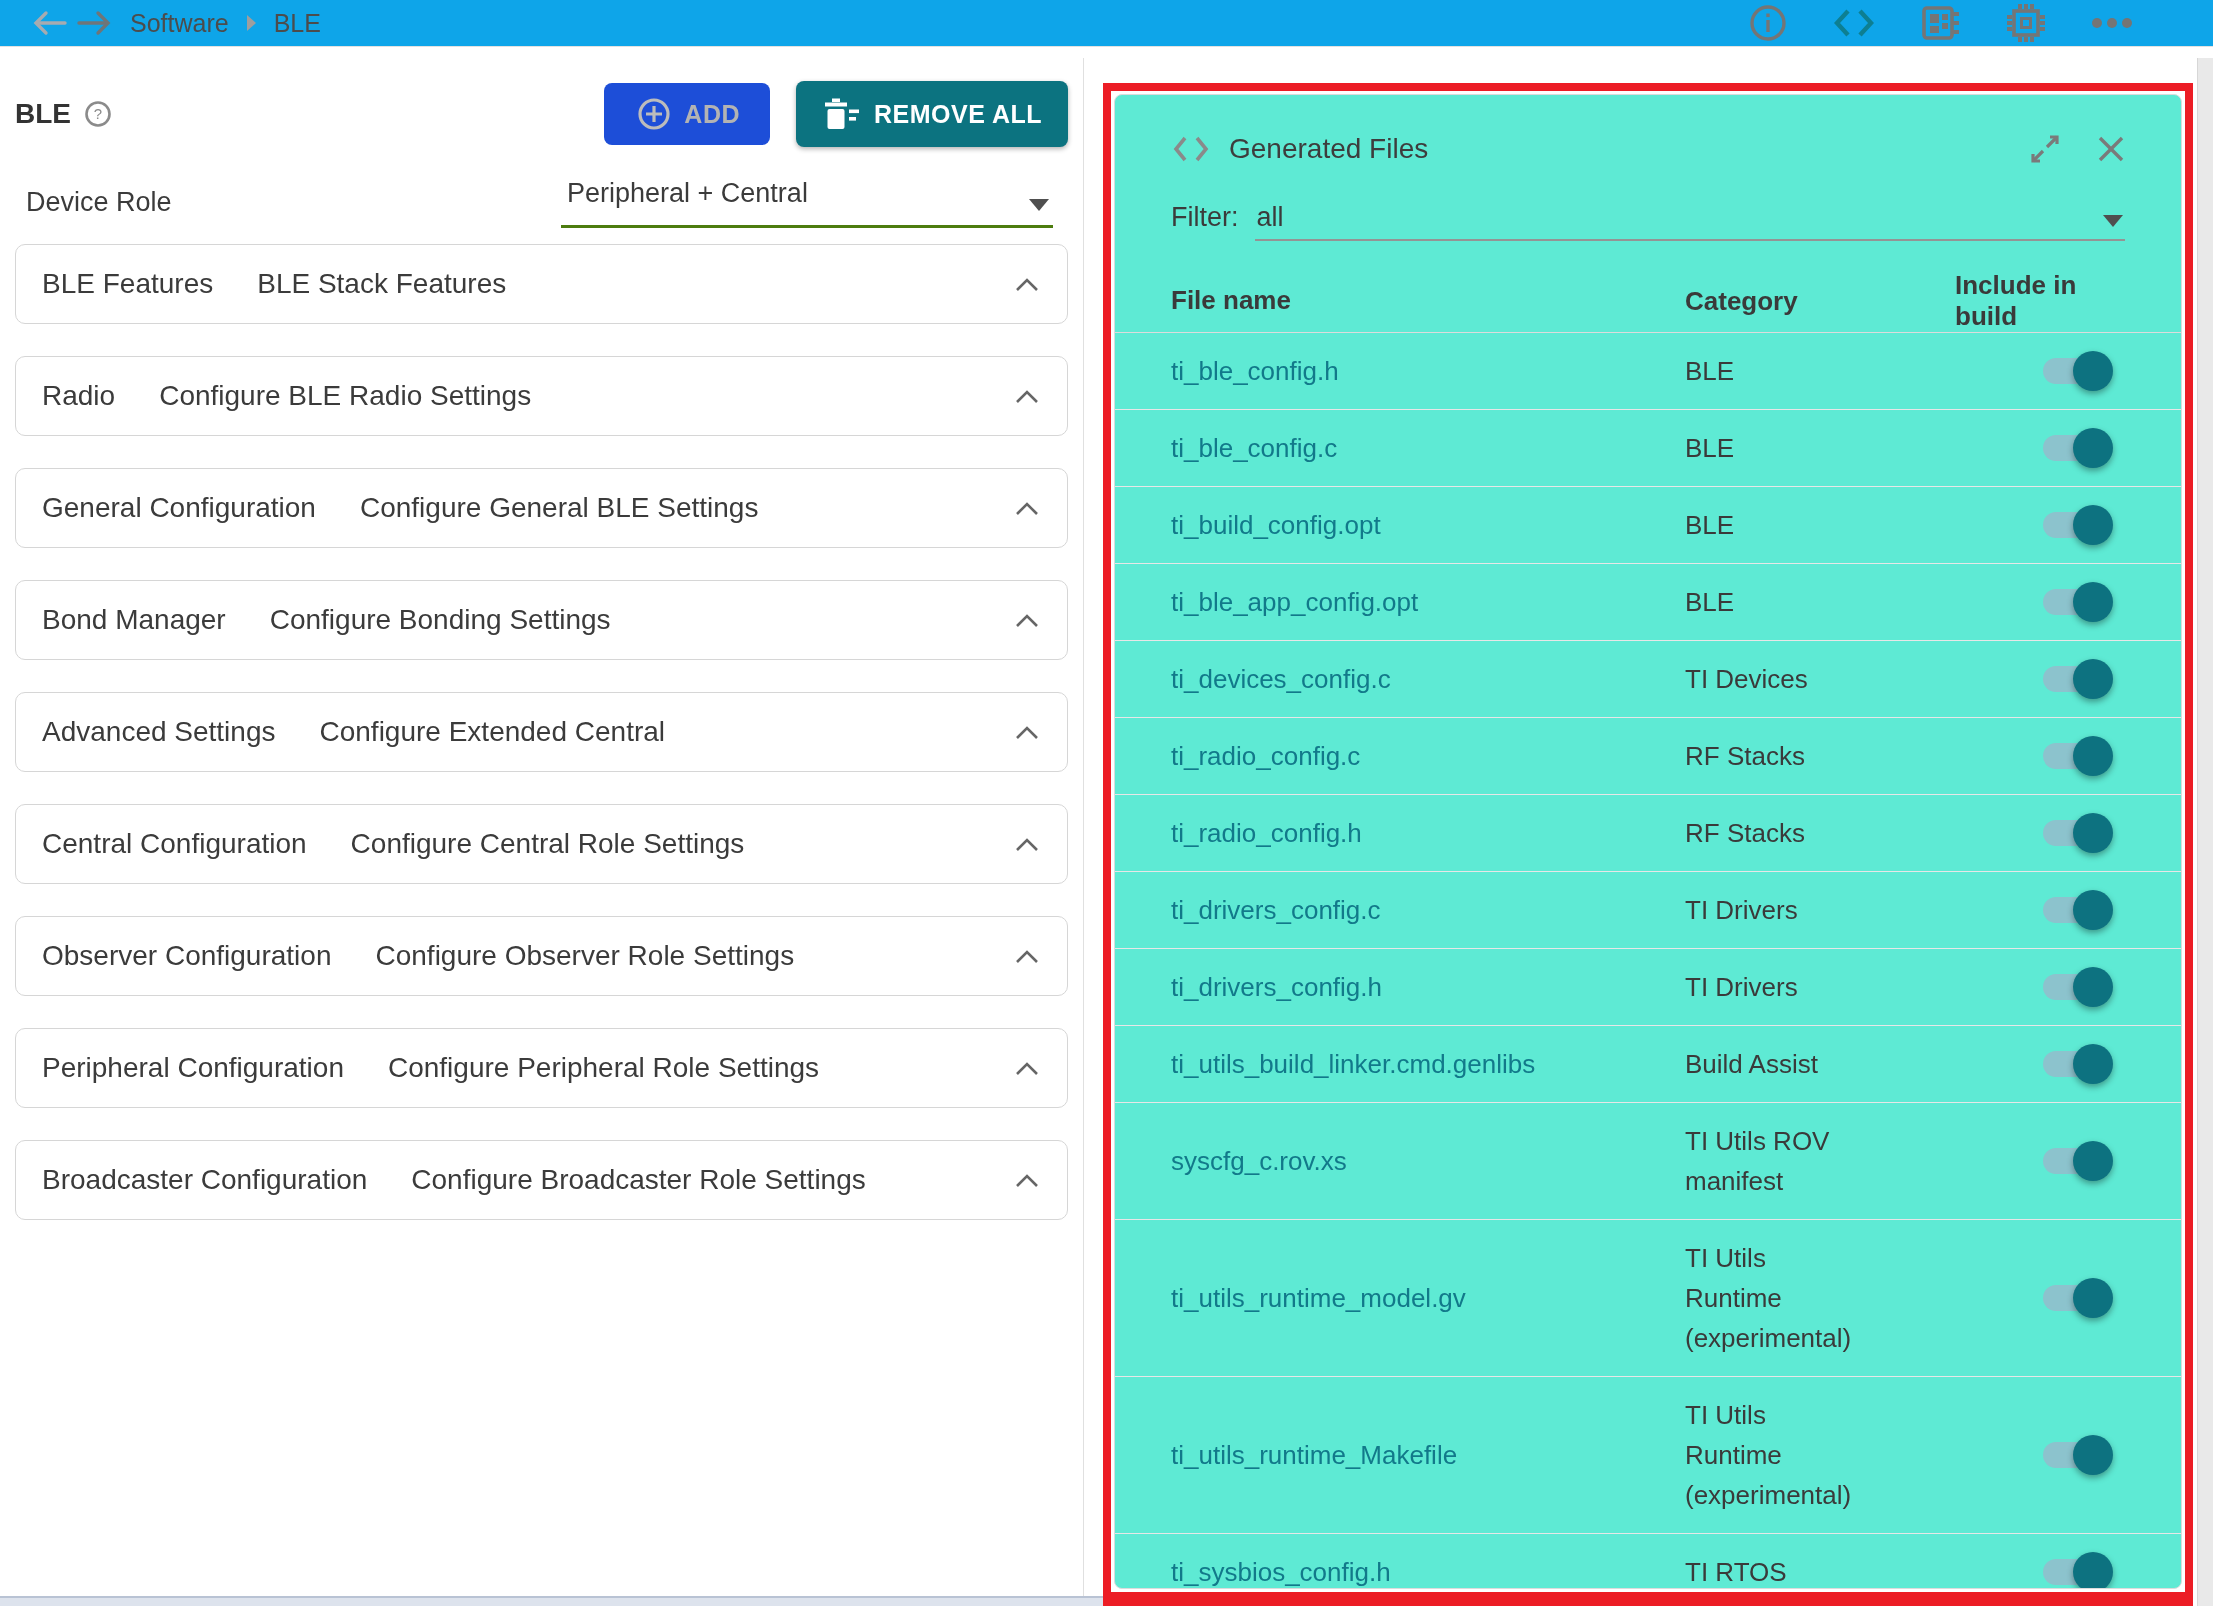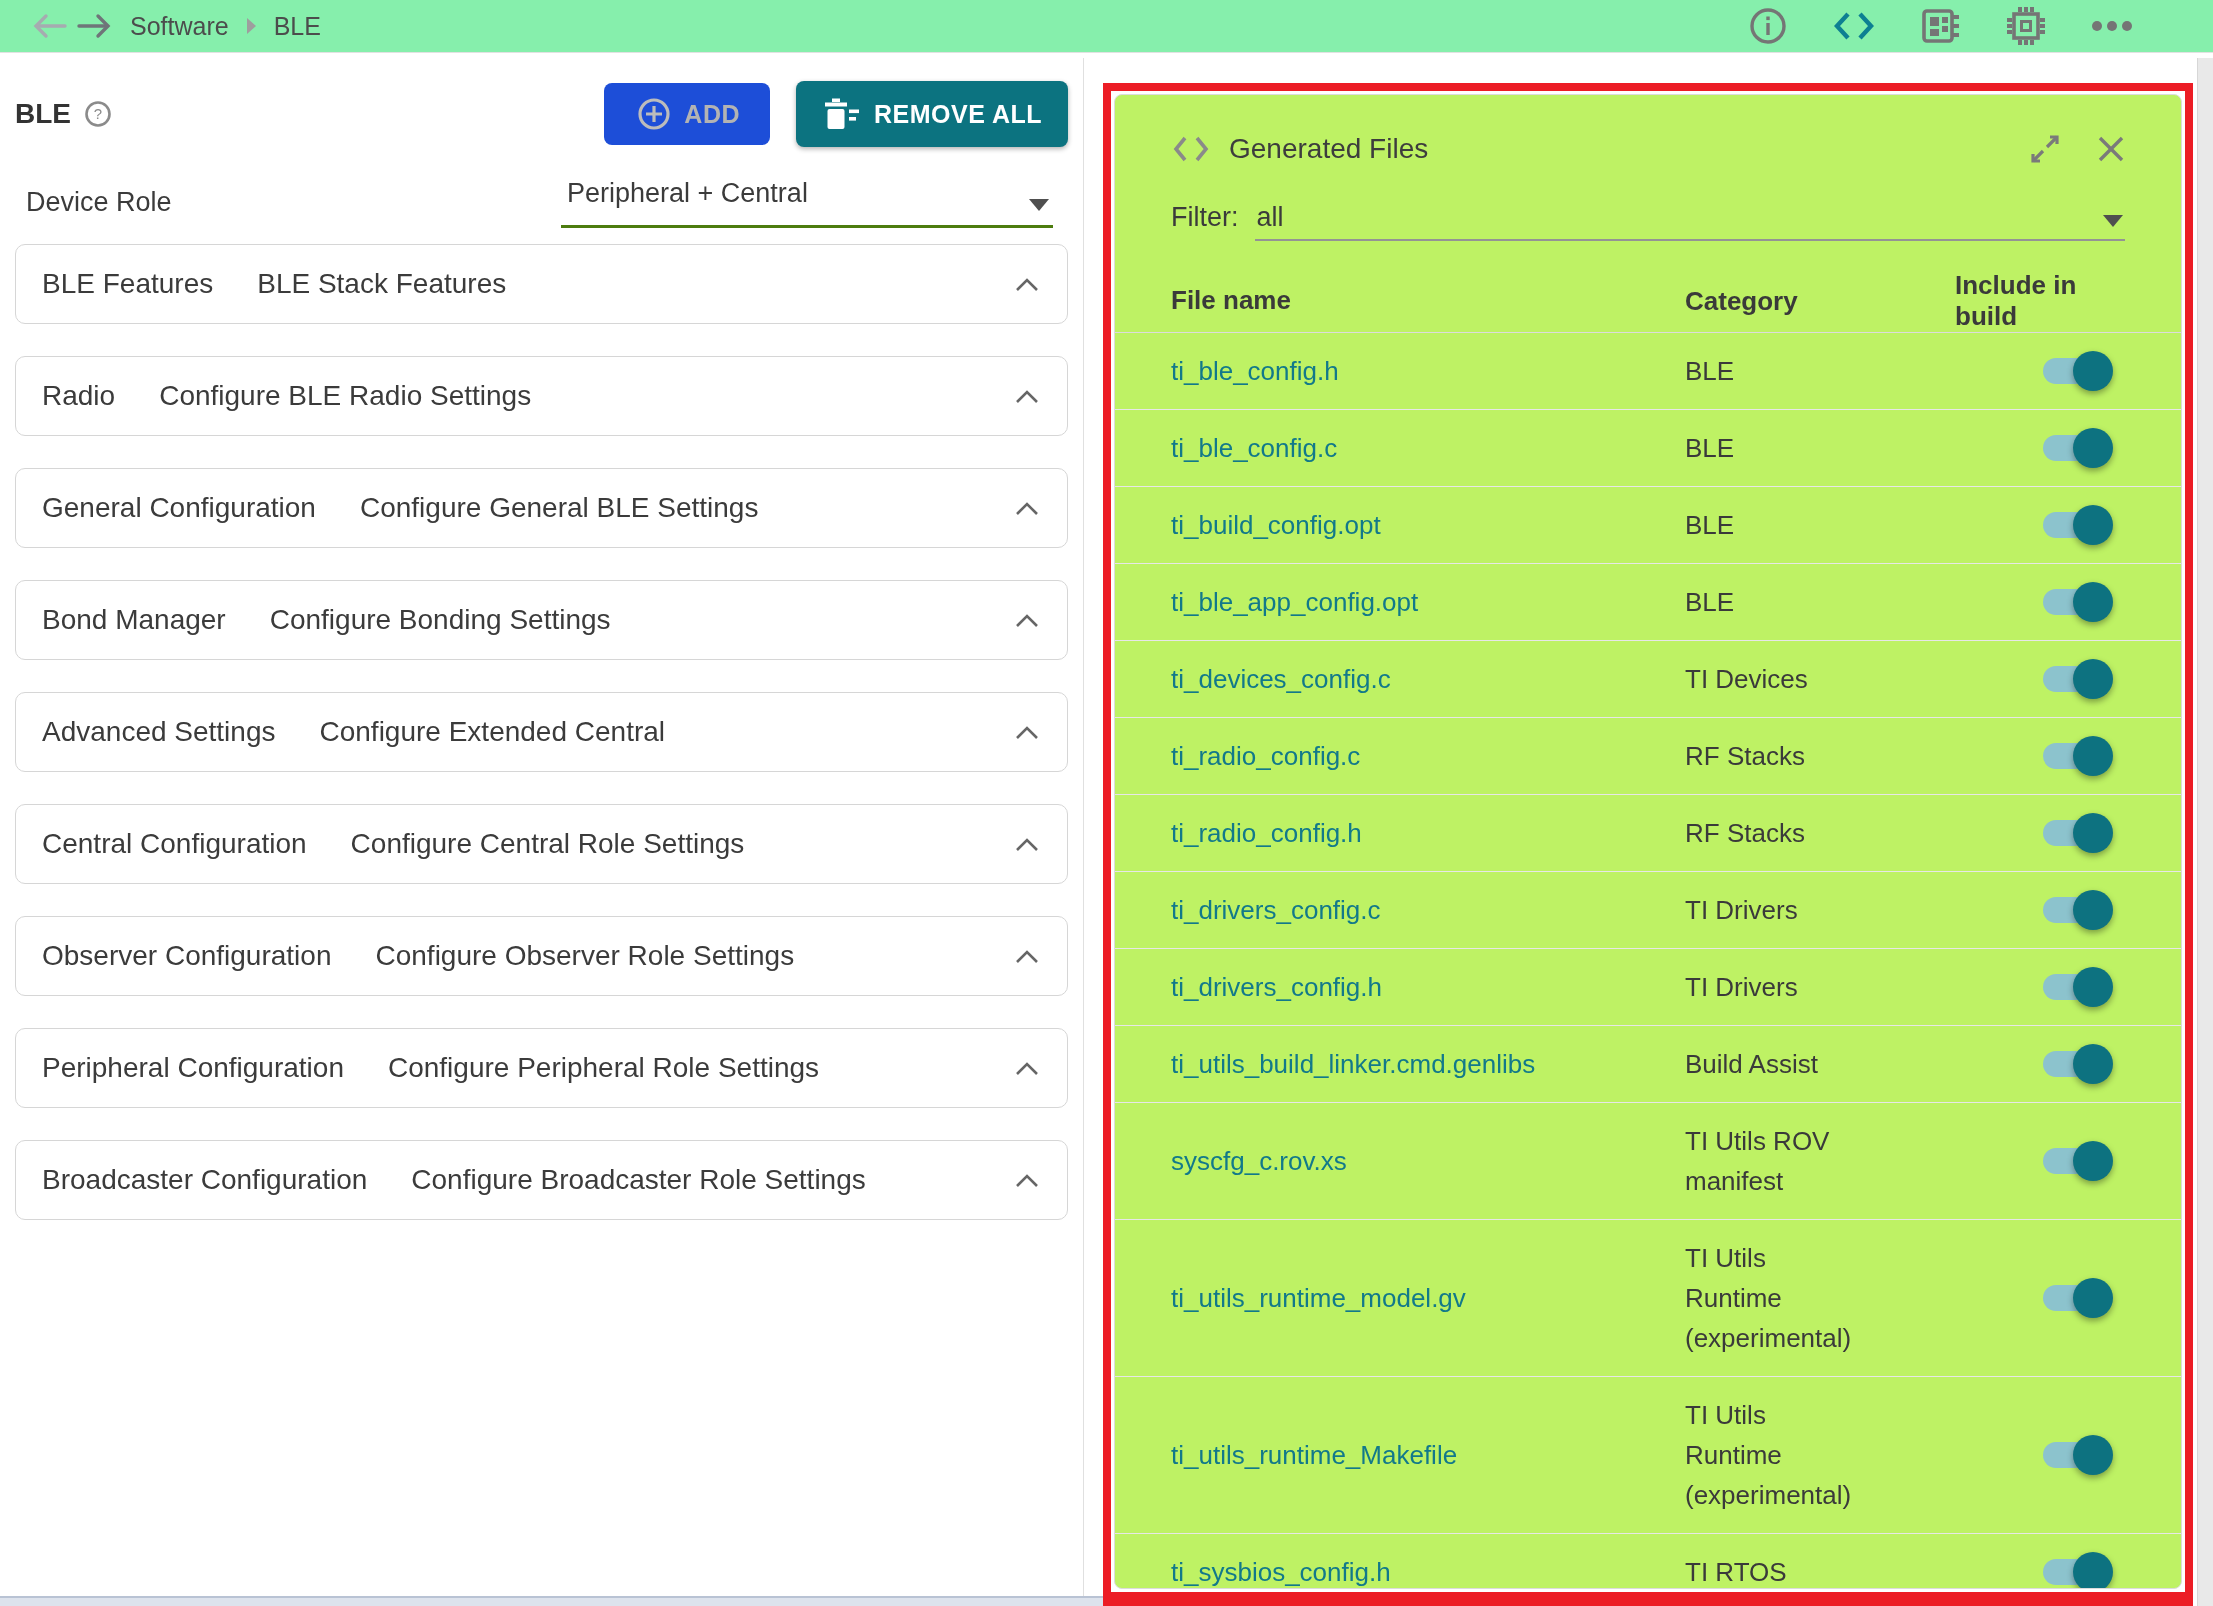--- a/index.html
+++ b/index.html
@@ -5,23 +5,23 @@
   * { box-sizing: border-box; }
   html,body { margin:0; padding:0; }
   body {
     width:2213px; height:1606px; position:relative; overflow:hidden;
     background:#ffffff; color:#3b3b3b;
     font-family:"Liberation Sans","DejaVu Sans",sans-serif;
   }
 
   
   .topbar {
-    position:absolute; left:0; top:0; width:2213px; height:53px;
+    position:absolute; left:0; top:0; width:2213px; height:47px;
     border-bottom:1px solid #e2e2e2; display:flex; align-items:center;
-    padding:0 78px 0 28px; background:#86efac; z-index:5;
+    padding:0 78px 0 28px; background:#0ea5e9; z-index:5;
   }
   .nav-arrow { width:44px; height:40px; display:flex; align-items:center; justify-content:center; cursor:pointer; }
   .crumb { font-size:25px; color:#4c4c4c; margin:0 14px; }
   .crumb-sep { width:0; height:0; border-left:9px solid #9e9e9e; border-top:8px solid transparent; border-bottom:8px solid transparent; margin:0 4px; }
   .topbar-spacer { flex:1; }
   .tb-icon { width:46px; height:46px; display:flex; align-items:center; justify-content:center; margin-left:40px; cursor:pointer; }
 
   
   .left-pane { position:absolute; left:0; top:58px; width:1083px; bottom:10px; background:#fff; }
   .v-divider { position:absolute; left:1083px; top:58px; width:1px; bottom:0; background:#e0e0e0; }
@@ -61,21 +61,21 @@
   .h-scrollbar { position:absolute; left:0; bottom:0; width:1103px; height:10px; background:#dde3ed; border-top:2px solid #b9c3d4; z-index:4; }
   .right-scroll-track { position:absolute; right:0; top:58px; width:16px; bottom:0; background:#e9e9e9; border-left:1px solid #d7d7d7; z-index:4; }
 
   
   .gf-overlay {
     position:absolute; left:1103px; top:83px; width:1090px; height:1523px;
     border:8px solid #ec1d25; border-bottom-width:14px; background:#fff; z-index:6;
   }
   .gf-card {
     position:absolute; left:3px; top:3px; right:3px; bottom:3px;
-    border:1px solid #dcdcdc; border-radius:8px; overflow:hidden; background:#bef264;
+    border:1px solid #dcdcdc; border-radius:8px; overflow:hidden; background:#5eead4;
     display:flex; flex-direction:column;
   }
   .gf-header { display:flex; align-items:center; padding:34px 50px 0 56px; height:74px; }
   .gf-title { font-size:28px; color:#3d3d3d; margin-left:18px; }
   .gf-hspacer { flex:1; }
   .gf-hicon { width:40px; height:40px; display:flex; align-items:center; justify-content:center; cursor:pointer; margin-left:26px; }
 
   .gf-filter { display:flex; align-items:flex-end; padding:0 56px; margin-top:26px; height:46px; }
   .f-label { font-size:27px; color:#3b3b3b; padding-bottom:8px; }
   .f-field { flex:1; margin-left:16px; border-bottom:2px solid #949494; position:relative; height:46px; display:flex; align-items:center; cursor:pointer; }

